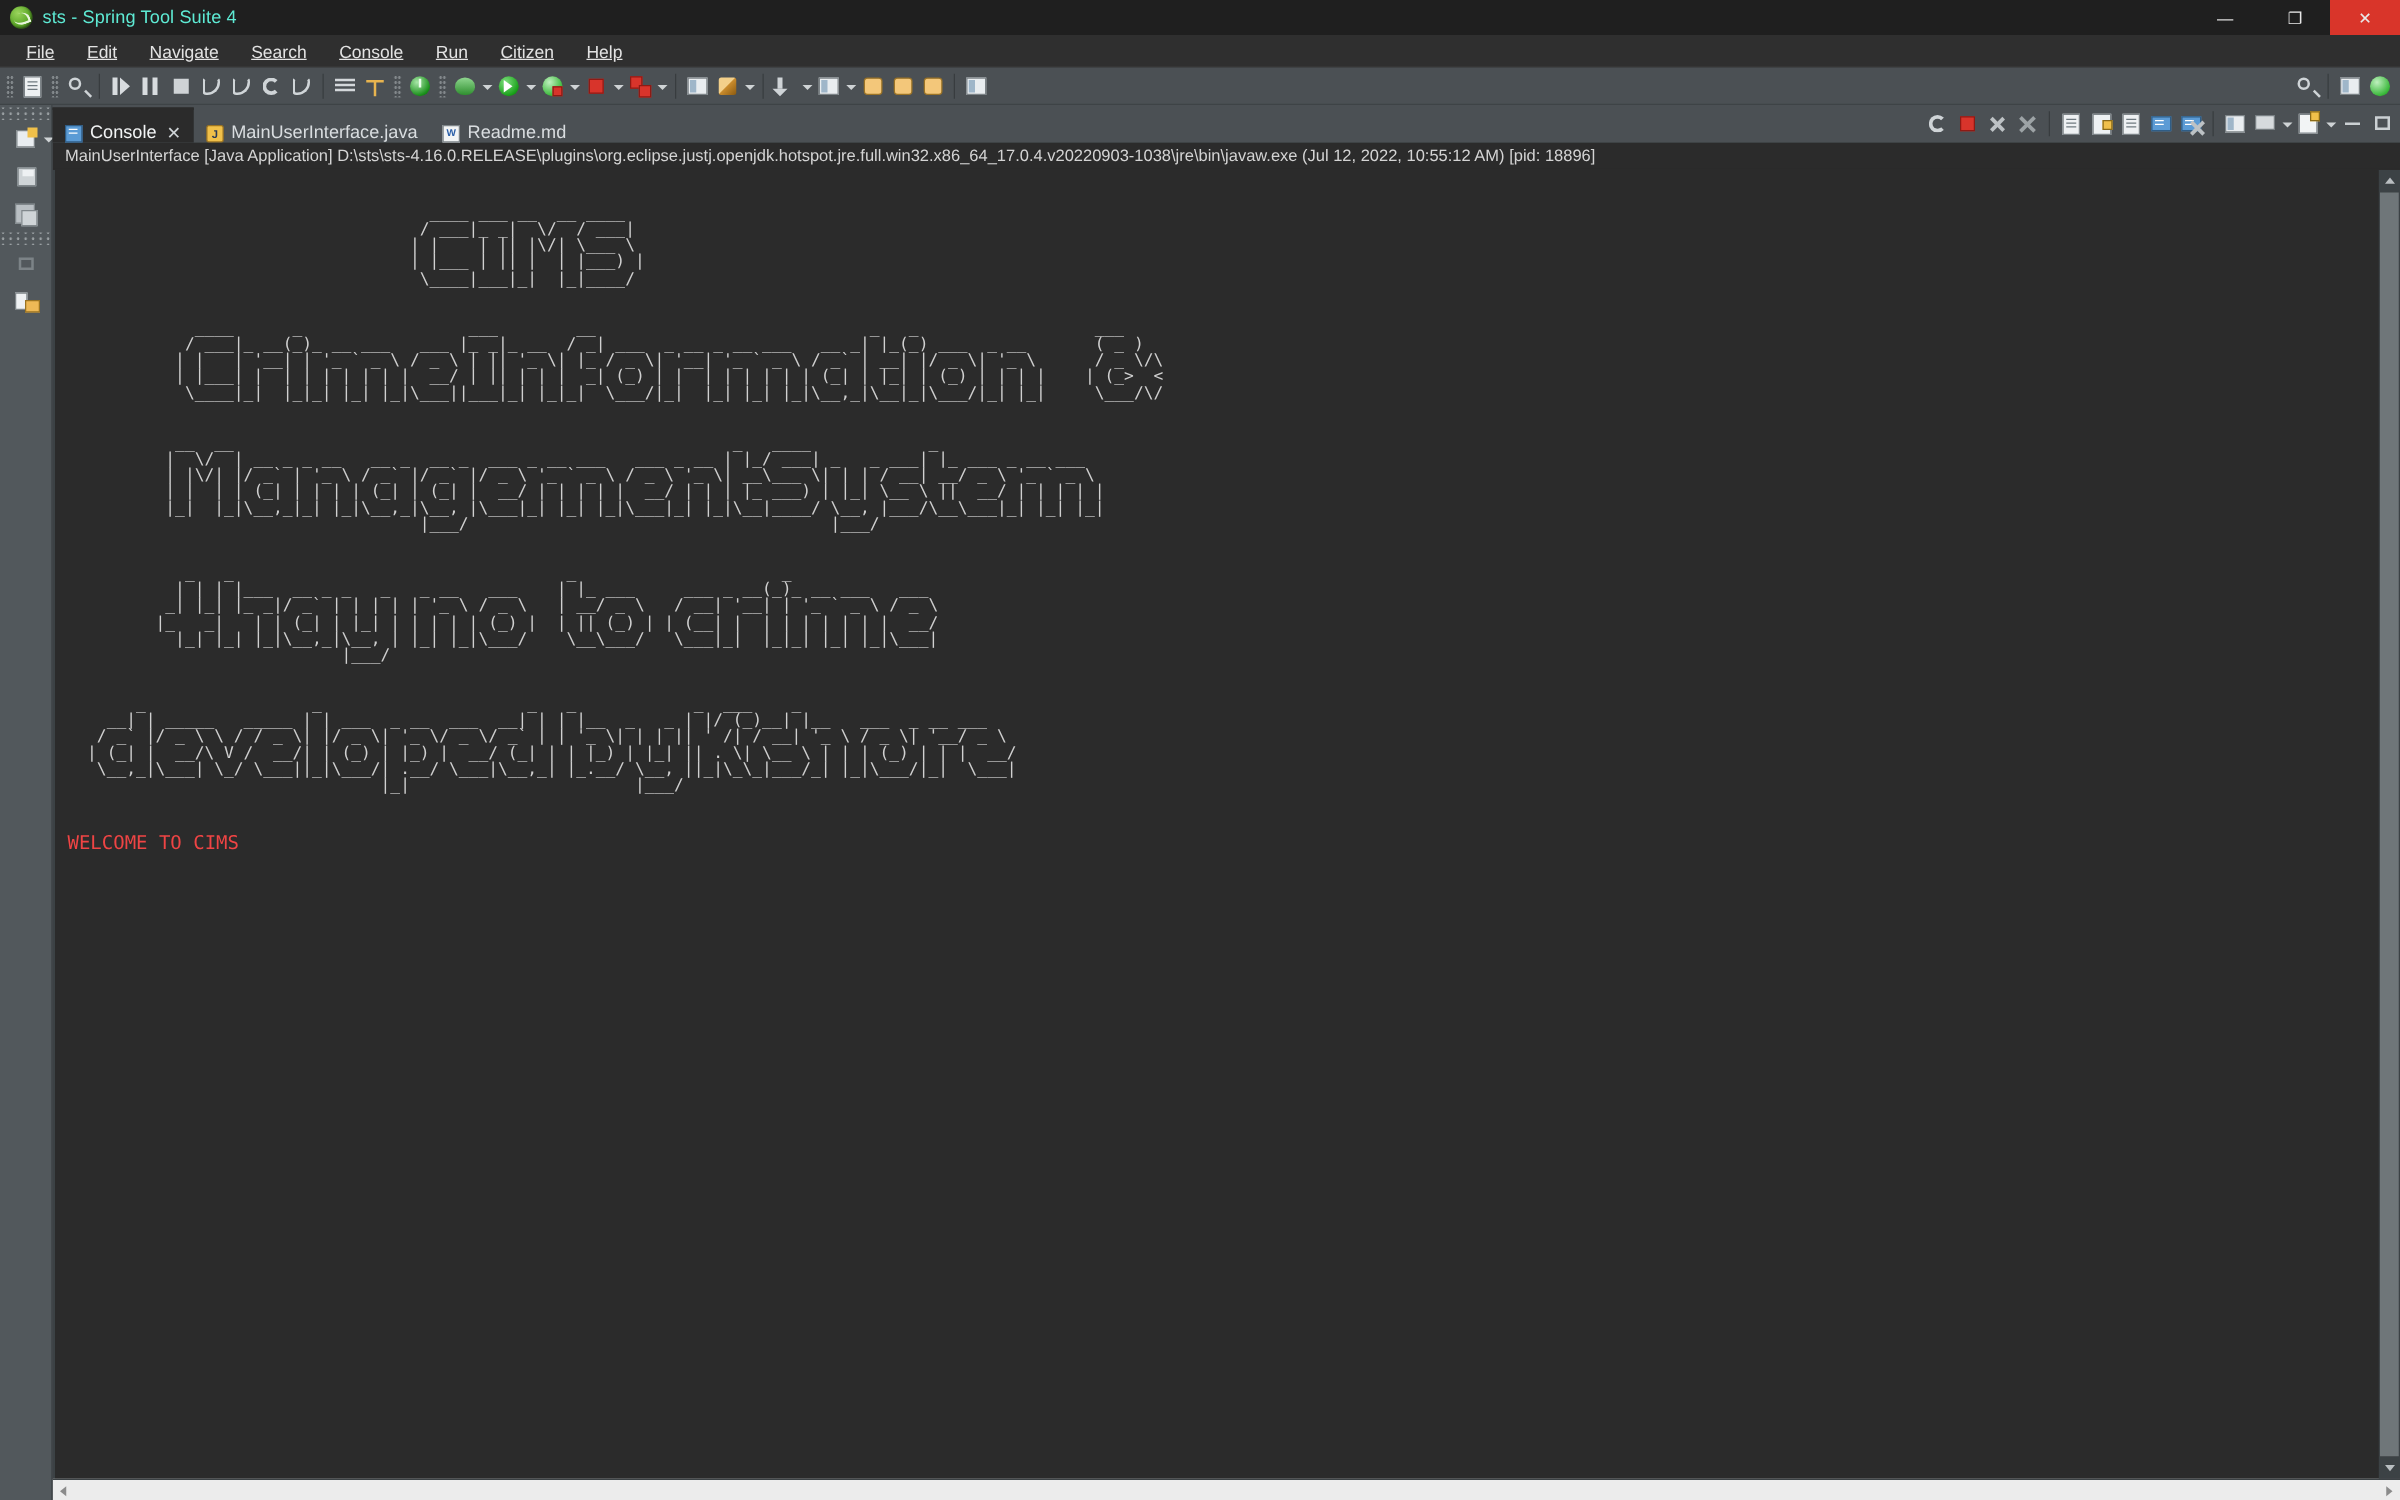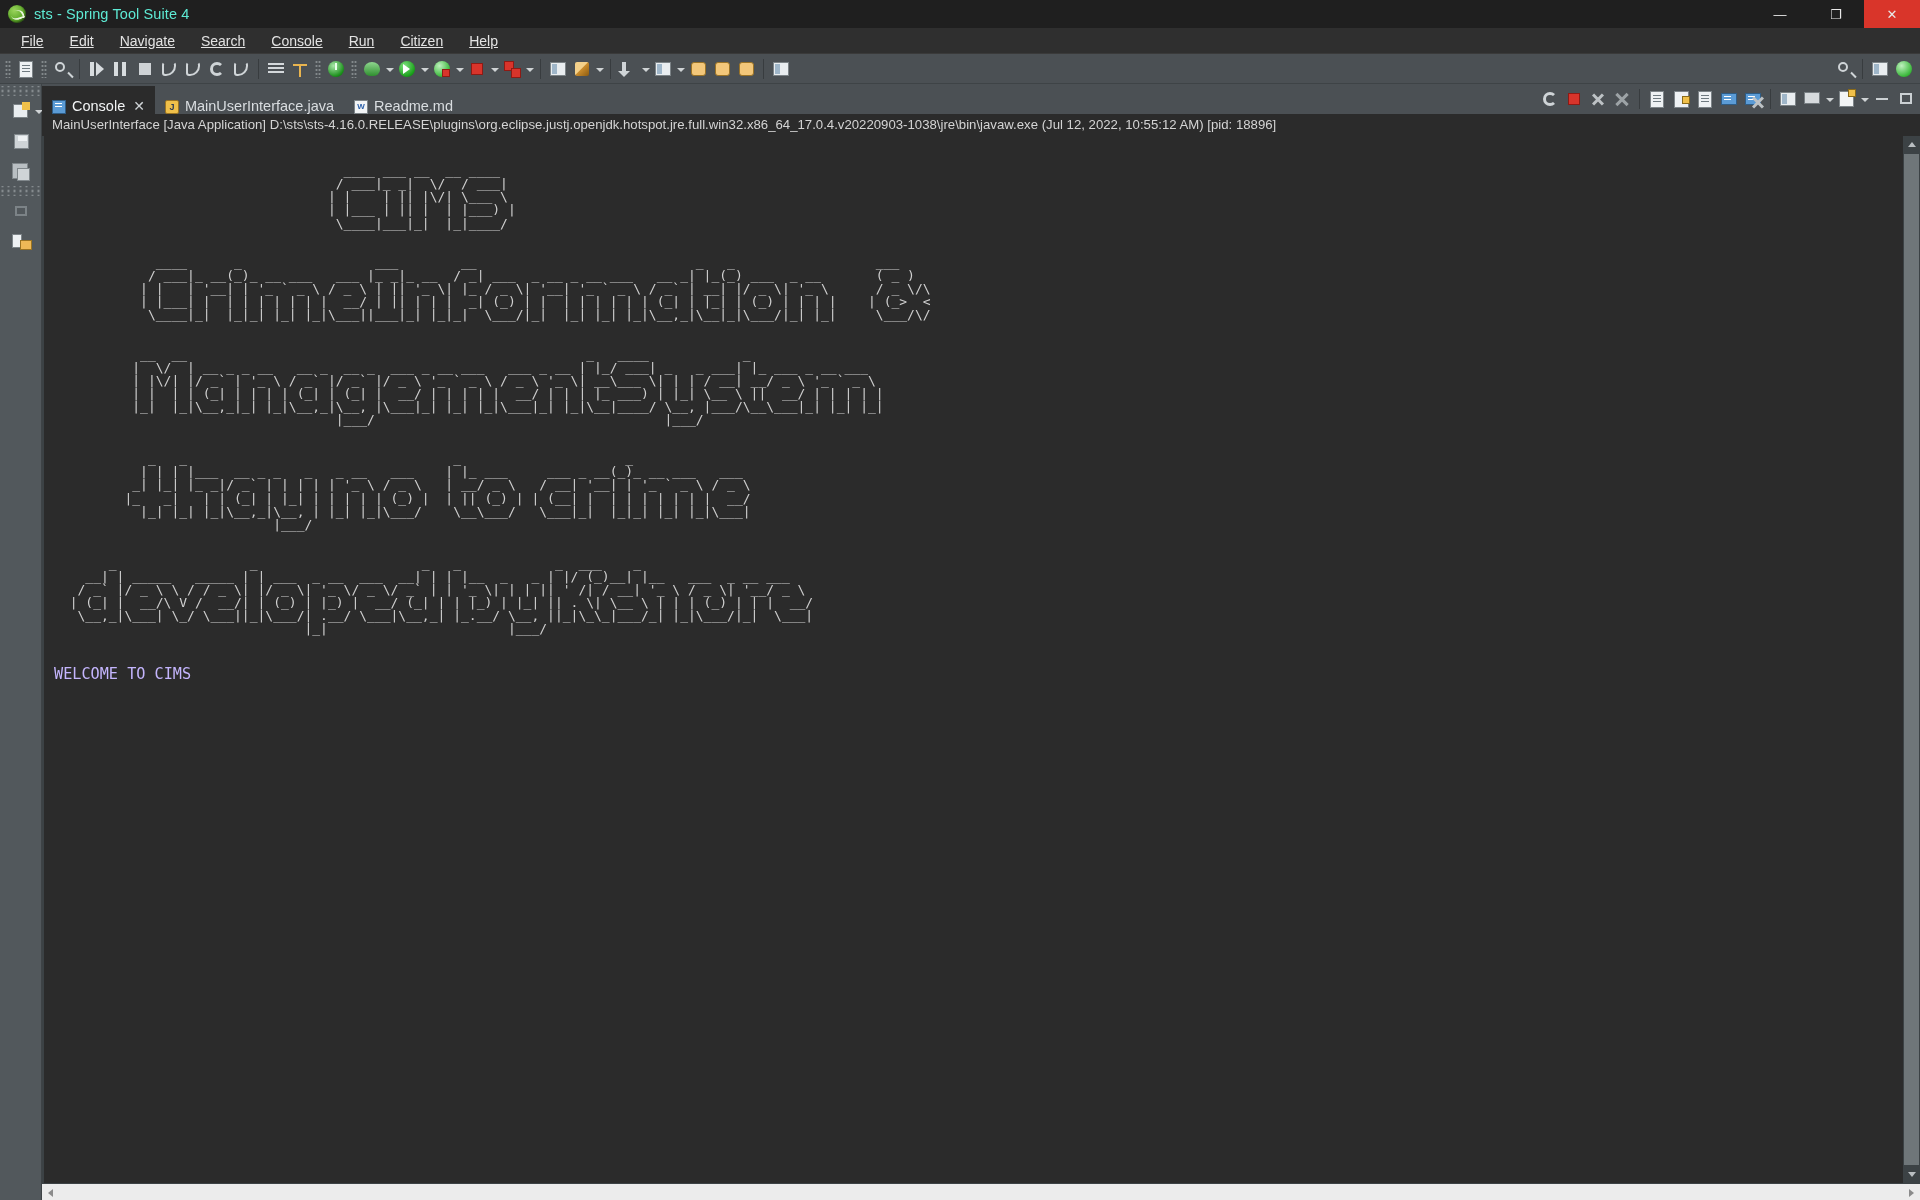--- a/index.html
+++ b/index.html
@@ -165,21 +165,21 @@
 
   
   #conwrap{flex:1;display:flex;min-height:0;background:#2b2b2b;}
   #console{
     flex:1;min-width:0;overflow:hidden;background:#2b2b2b;
     color:#d4d4d4;font-family:"DejaVu Sans Mono","Liberation Mono",monospace;
     font-size:13px;line-height:13.1px;white-space:pre;padding:2px 0 0 10px;
     border-left:2px solid #3c4245;
   }
   #console .ascii{font-size:13px;line-height:13.1px;color:#d0d0d0;}
-  #console .msg{font-size:15.2px;line-height:24px;color:#c4b5fd;}
+  #console .msg{font-size:15.2px;line-height:24px;color:#ef4444;}
   
   #vscroll{width:17px;background:#3c4245;flex:none;position:relative;}
   .vs-btn{width:17px;height:17px;position:relative;}
   .vs-btn::after{content:"";position:absolute;left:5px;top:6px;
      border-left:4px solid transparent;border-right:4px solid transparent;}
   .vs-up::after{border-bottom:5px solid #b9bec1;}
   .vs-dn::after{border-top:5px solid #b9bec1;}
   #vs-thumb{position:absolute;left:1px;right:1px;top:18px;height:0;background:#6f7679;}
 
   

